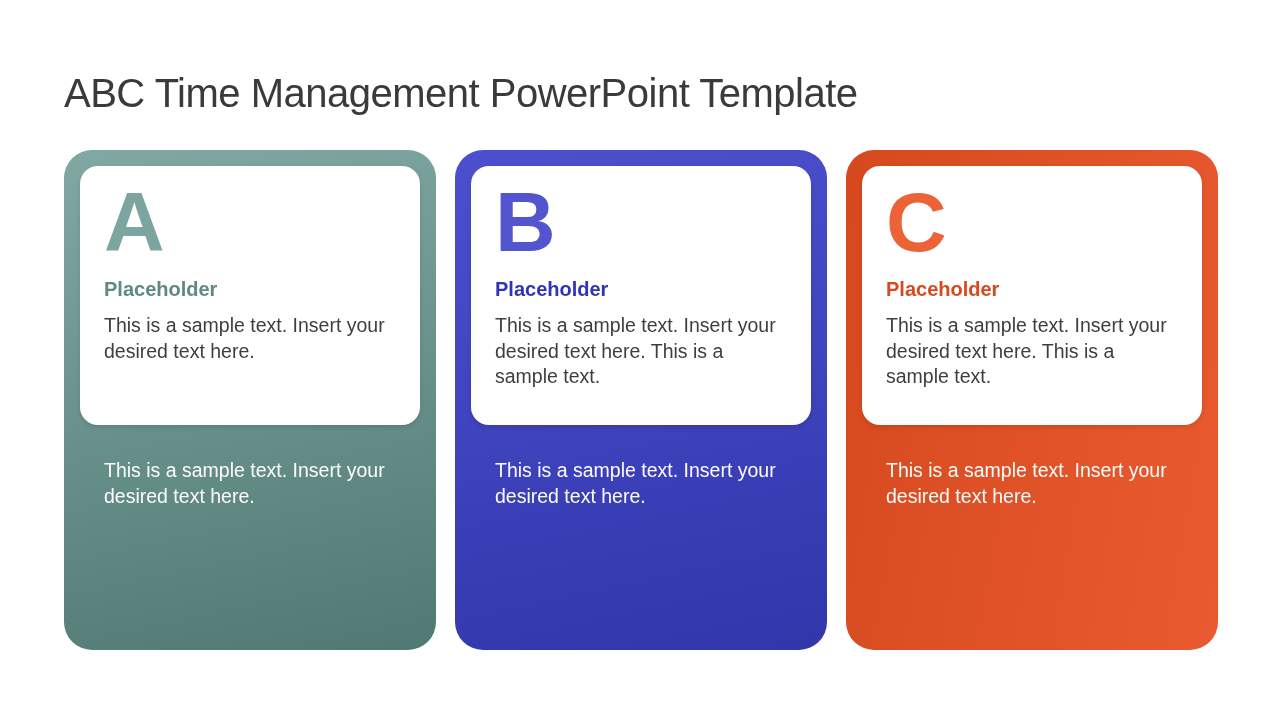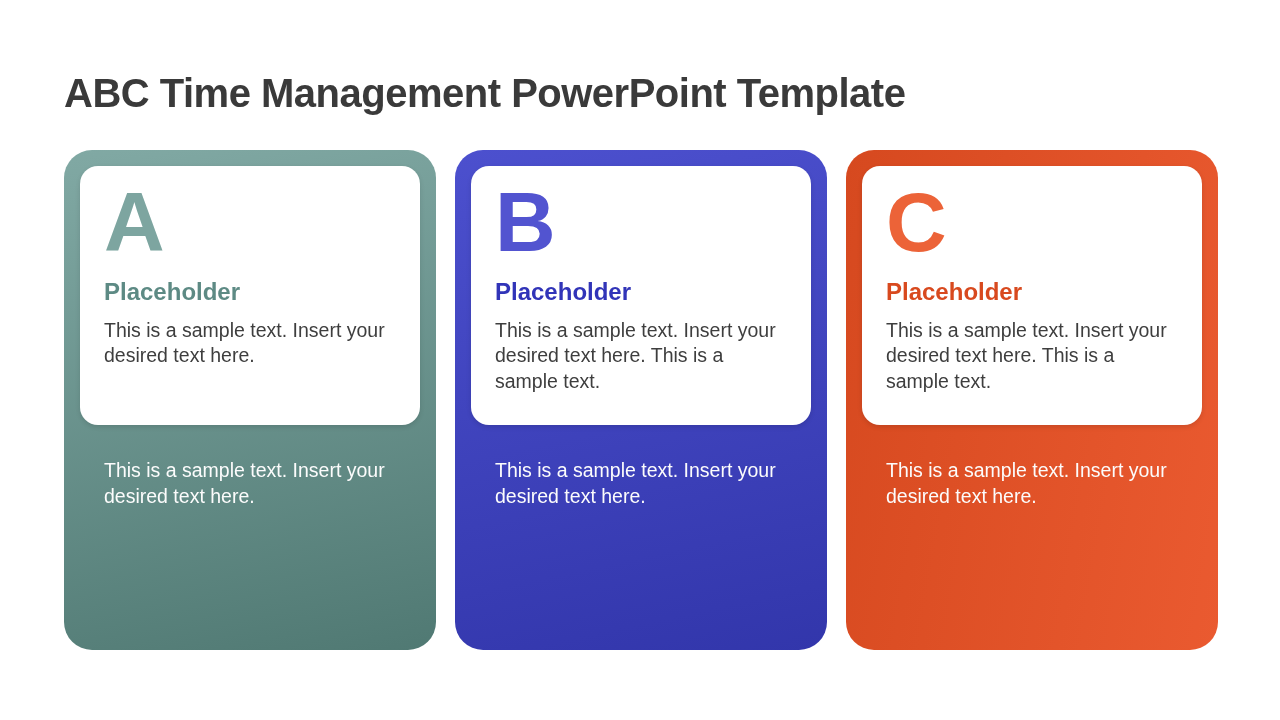--- a/index.html
+++ b/index.html
@@ -17,21 +17,21 @@
     width: 1280px;
     height: 720px;
     background: #ffffff;
   }
 
   .slide-title {
     position: absolute;
     left: 64px;
     top: 44px;
     font-size: 40px;
-    font-weight: 700;
+    font-weight: 400;
     color: #3a3a3a;
     letter-spacing: -0.5px;
     white-space: nowrap;
   }
 
   .cards-row {
     position: absolute;
     left: 64px;
     top: 150px;
     display: flex;
@@ -63,21 +63,21 @@
   .card-letter {
     font-size: 84px;
     font-weight: 700;
     line-height: 1;
   }
   .card-a .card-letter { color: #7da5a0; }
   .card-b .card-letter { color: #5254d0; }
   .card-c .card-letter { color: #ec6338; }
 
   .card-heading {
-    font-size: 24px;
+    font-size: 20px;
     font-weight: 700;
     margin-top: 14px;
     line-height: 1.15;
   }
   .card-a .card-heading { color: #5d8a84; }
   .card-b .card-heading { color: #3134b8; }
   .card-c .card-heading { color: #d8491e; }
 
   .card-body-text {
     margin-top: 12px;

